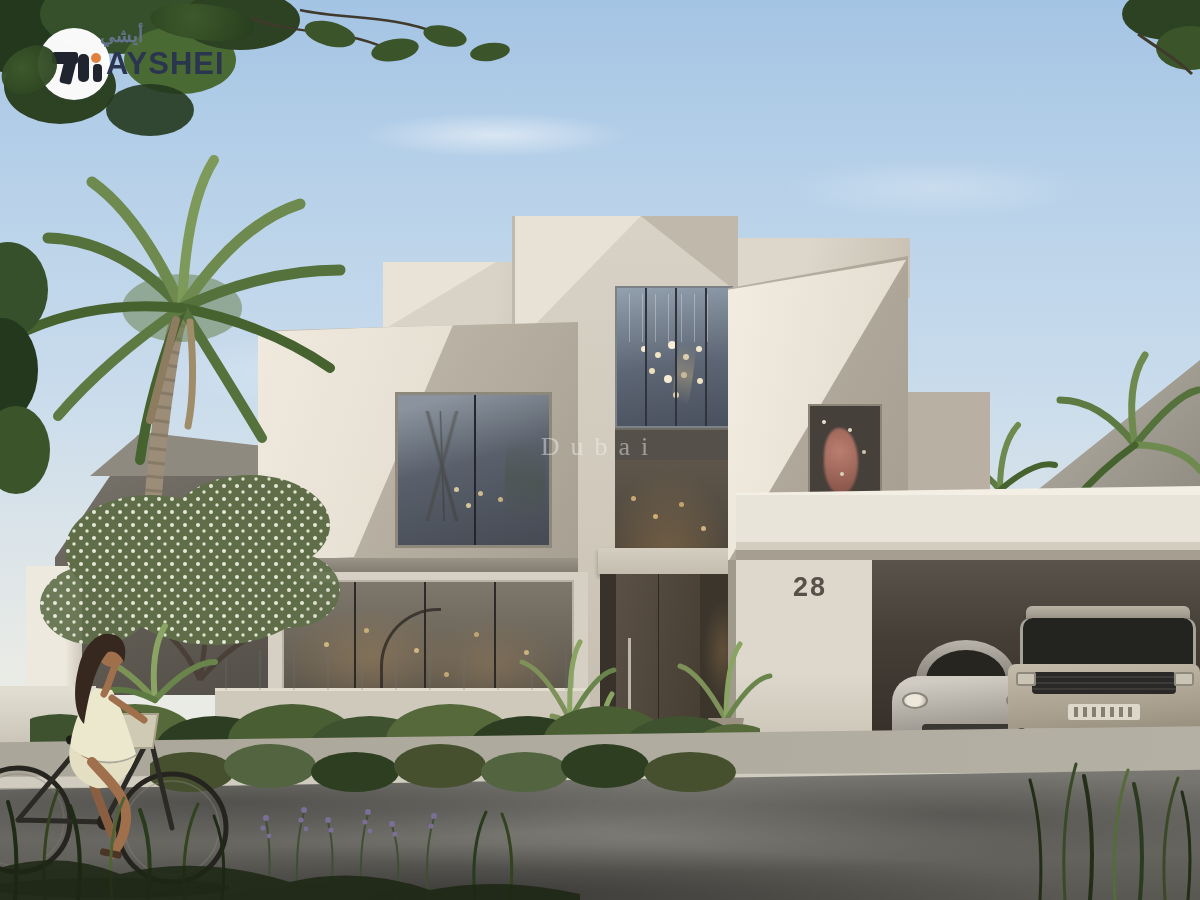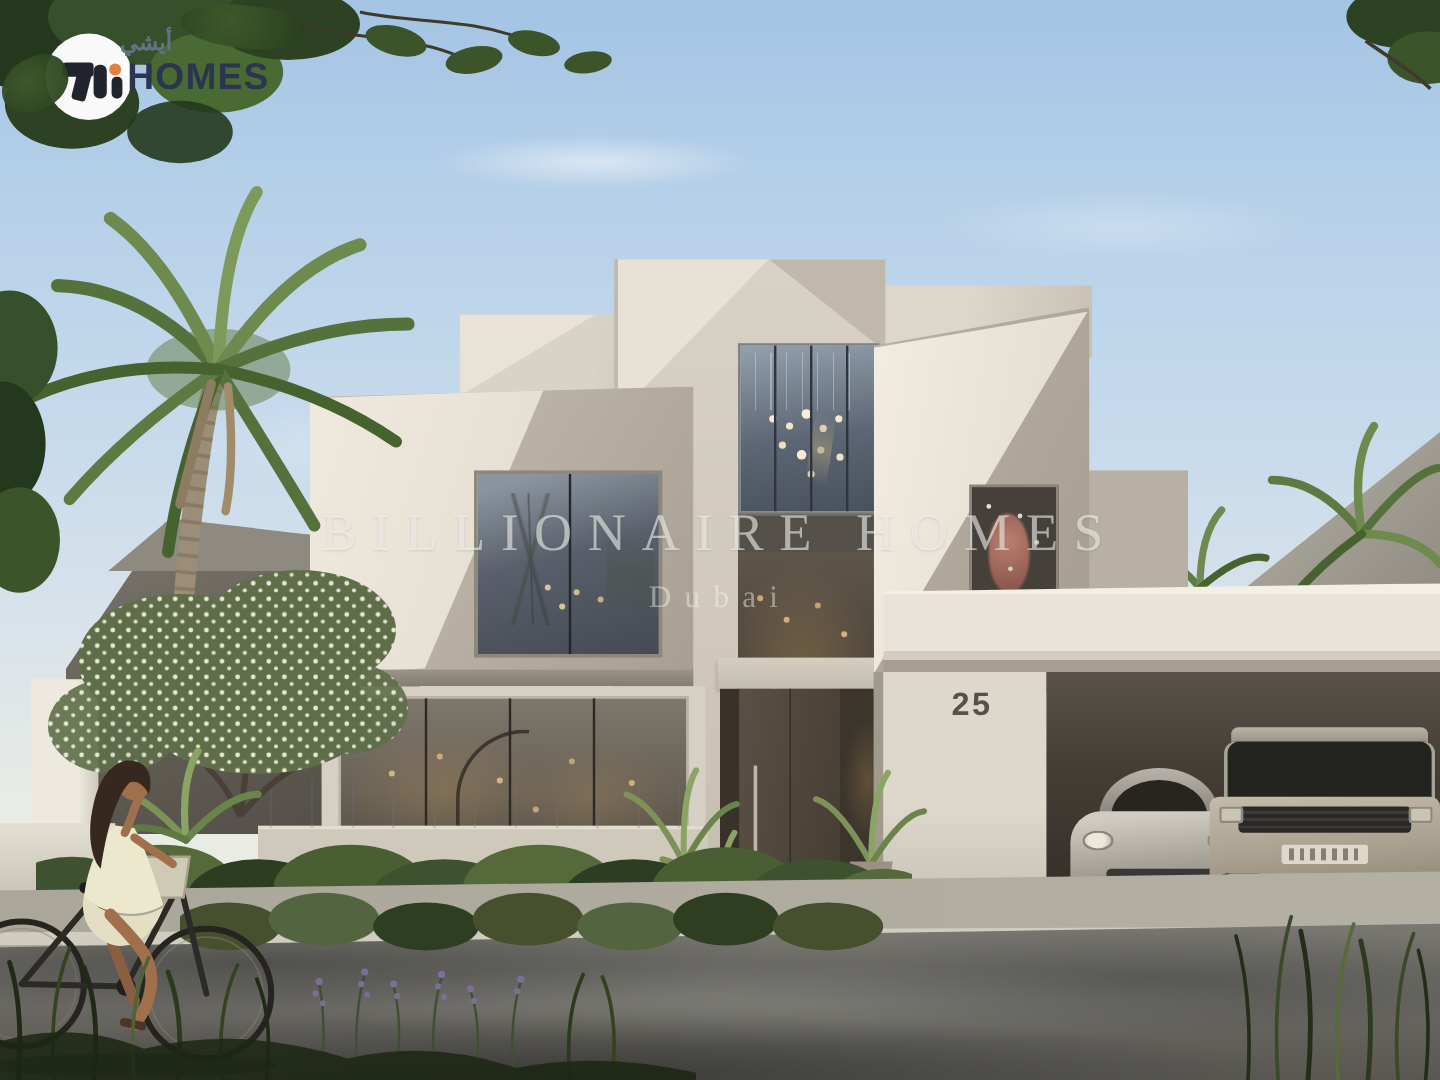--- a/index.html
+++ b/index.html
@@ -318,21 +318,21 @@
       <div class="m" style="left:140px"></div>
       <div class="m" style="left:210px"></div>
       <div class="s lamp"></div>
       <div class="s dots"></div>
     </div>
   </div>
 
   <div class="s canopy"></div>
   <div class="s gWallEdge"></div>
   <div class="s gWall"></div>
-  <div class="s houseNum">25</div>
+  <div class="s houseNum">28</div>
   <div class="s gOpen"></div>
   <div class="s gFloor"></div>
   <div class="s driveway"></div>
   <div class="s driveShadow"></div>
 
   <div class="s carShadow" style="left:885px;top:748px;width:175px;height:16px;"></div>
   <div class="s carShadow" style="left:1000px;top:758px;width:210px;height:18px;"></div>
   <div class="s po">
     <div class="s cabin"></div>
     <div class="s glass"></div>
@@ -565,31 +565,30 @@
 
   <svg class="s" style="left:1080px;top:0;z-index:24" width="120" height="95" viewBox="0 0 120 95">
     <g>
       <ellipse cx="88" cy="14" rx="46" ry="26" fill="#2c4222"></ellipse>
       <ellipse cx="110" cy="48" rx="34" ry="22" fill="#3c5429"></ellipse>
       <path d="M58,34 C80,50 96,58 112,74" stroke="#3f3a2c" stroke-width="3" fill="none"></path>
     </g>
   </svg>
 
   <div class="s wm">
-    <div class="l1">BILLIONAIRE HOMES</div>
     <div class="l2">Dubai</div>
   </div>
 
   <div class="s logo">
     <div class="s circle">
       <div class="s m1"></div>
       <div class="s m2"></div>
       <div class="s m3"></div>
       <div class="s m4"></div>
       <div class="s m5"></div>
     </div>
     <div class="s ar">أيشي</div>
-    <div class="s latin">HOMES</div>
+    <div class="s latin">AYSHEI</div>
   </div>
   <div class="s logoLeaf lfA"></div>
   <div class="s logoLeaf lfB"></div>
 
 </div>
 
 </body></html>

